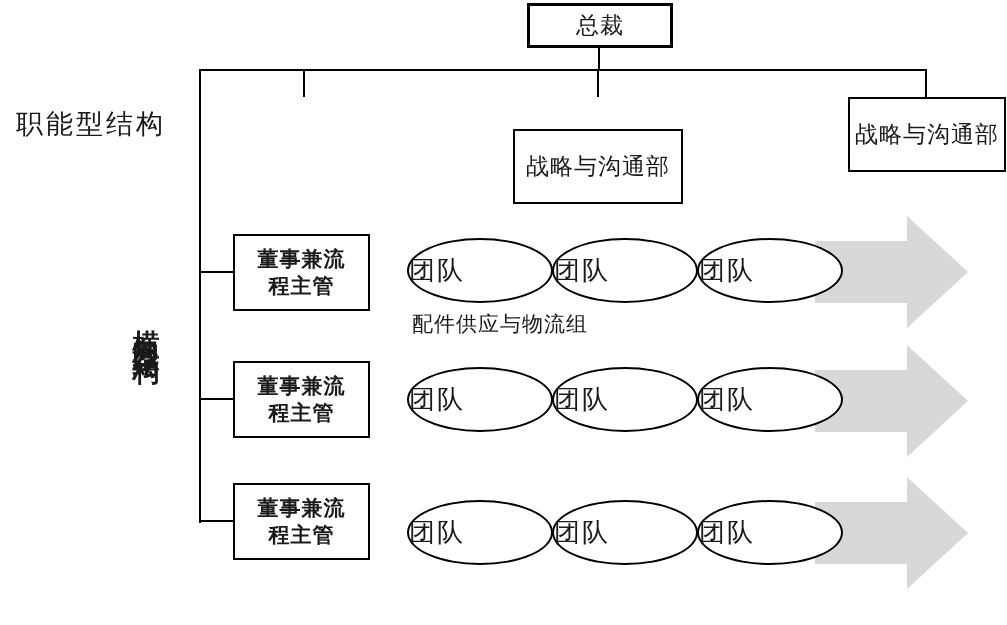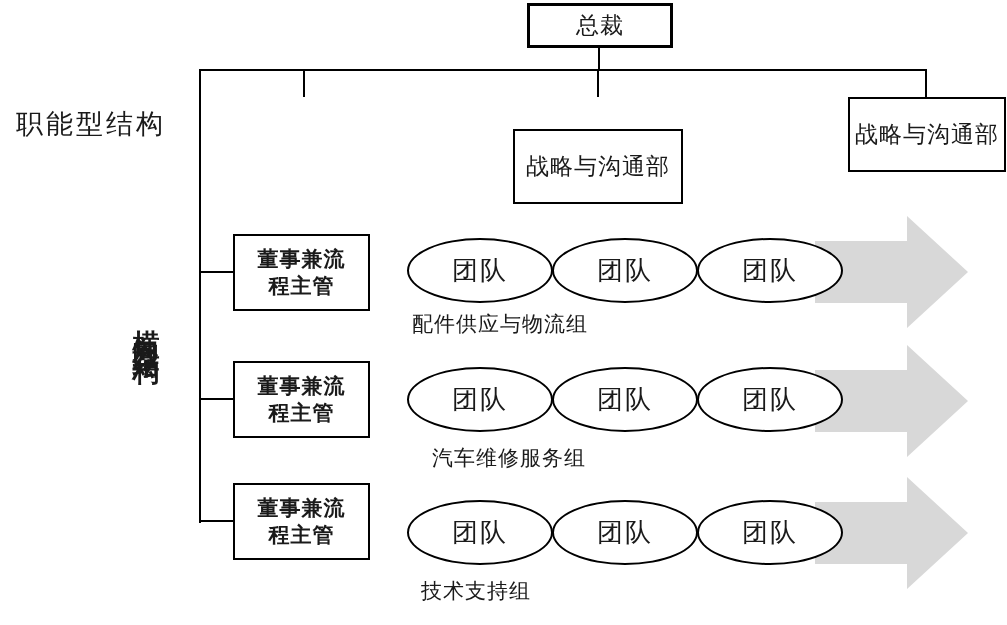--- a/index.html
+++ b/index.html
@@ -16,21 +16,21 @@
   .ceo{border-width:3px;}
   .manager{font-size:21px;line-height:27px;padding:0 16px;font-weight:bold;}
   .side-label{position:absolute;font-size:27px;letter-spacing:3px;z-index:3;}
   .v-label{
     position:absolute;writing-mode:vertical-rl;text-orientation:upright;
     font-size:27px;letter-spacing:7px;z-index:3;font-weight:bold;
   }
   .arrow{position:absolute;z-index:1;}
   .ellipse{
     position:absolute;width:146px;height:65px;border:2px solid var(--line-color,#000);
-    border-radius:50%;background:#fff;display:flex;align-items:center;justify-content:center;
+    border-radius:50%;background:#fff;display:flex;align-items:center;justify-content:flex-start;
     font-size:26px;letter-spacing:2px;box-sizing:border-box;z-index:2;
   }
   .group-label{
     position:absolute;width:400px;font-size:21px;
     letter-spacing:1px;z-index:3;
   }
 </style>
 </head>
 <body>
 
@@ -92,35 +92,33 @@
   </div>
   <div class="ellipse" style="left:407px;top:367px;">
     <span>团队</span>
   </div>
   <div class="ellipse" style="left:552px;top:367px;">
     <span>团队</span>
   </div>
   <div class="ellipse" style="left:697px;top:367px;">
     <span>团队</span>
   </div>
-  <div class="group-label" style="left:432px;top:444px;">汽车维修服务组</div>
 
   <svg class="arrow" style="left:780px;top:477px;" width="190" height="112" viewBox="0 0 190 112">
     <polygon points="35,25 127,25 127,0 188,56 127,112 127,87 35,87" style="fill:var(--arrow-color,#d8d8d8);"></polygon>
   </svg>
   <div class="box manager" style="left:233px;top:483px;width:137px;height:77px;">
     <div>
       <div>董事兼流</div>
       <div>程主管</div>
     </div>
   </div>
   <div class="ellipse" style="left:407px;top:500px;">
     <span>团队</span>
   </div>
   <div class="ellipse" style="left:552px;top:500px;">
     <span>团队</span>
   </div>
   <div class="ellipse" style="left:697px;top:500px;">
     <span>团队</span>
   </div>
-  <div class="group-label" style="left:421px;top:577px;">技术支持组</div>
 
 </div>
 
 </body></html>

